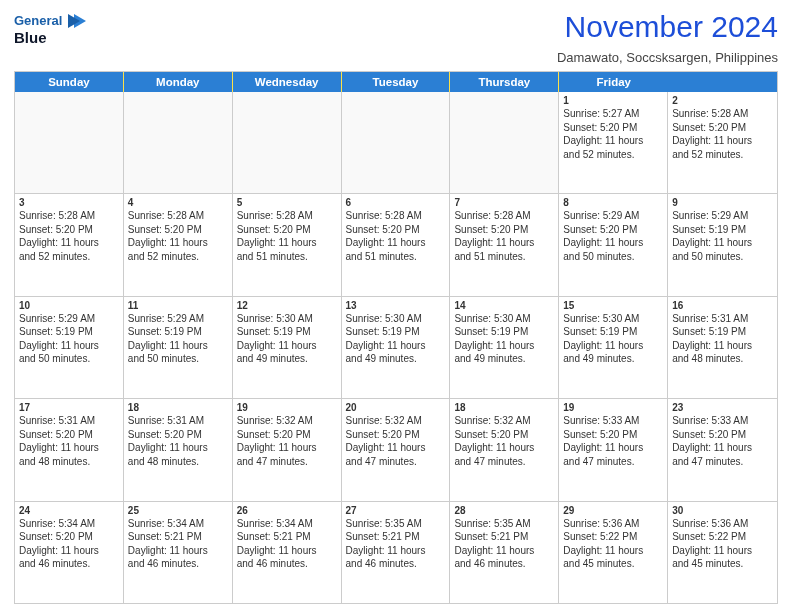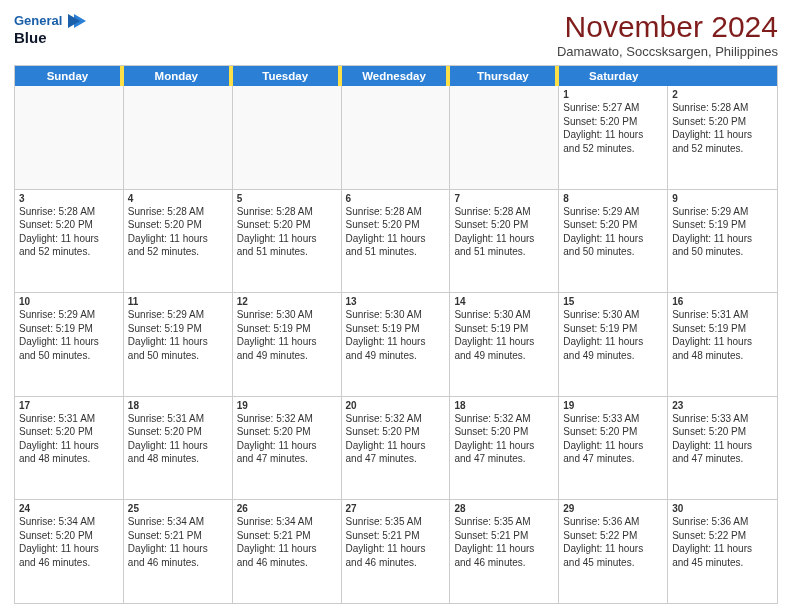--- a/index.html
+++ b/index.html
@@ -41,46 +41,46 @@
       width: 22px;
       height: 22px;
       margin-left: 2px;
     }
     .title-area {
       text-align: right;
     }
     .month-title {
       font-size: 30px;
       font-weight: normal;
-      color: #7f1d1d;
+      color: #1d4ed8;
       line-height: 1.1;
     }
     .location-title {
       font-size: 13px;
       color: #444;
-      margin-top: 1px;
+      margin-top: 7px;
     }
     .calendar {
       flex: 1;
       display: flex;
       flex-direction: column;
       border: 1px solid #ccc;
     }
     .cal-header {
       display: grid;
       grid-template-columns: repeat(7, 1fr);
       background: #2b7fd4;
     }
     .cal-header-cell {
       color: #fff;
       font-size: 11.5px;
       font-weight: bold;
       text-align: center;
       padding: 4px 2px;
-      border-right: 4px solid #fde047;
+      border-right: 1px solid #fde047;
     }
     .cal-header-cell:last-child { border-right: none; }
     .cal-body {
       flex: 1;
       display: flex;
       flex-direction: column;
     }
     .cal-row {
       display: grid;
       grid-template-columns: repeat(7, 1fr);
@@ -131,24 +131,24 @@
     <div class="title-area">
       <div class="month-title">November 2024</div>
       <div class="location-title">Damawato, Soccsksargen, Philippines</div>
     </div>
   </div>
 
   <div class="calendar">
     <div class="cal-header">
     <div class="cal-header-cell">Sunday</div>
         <div class="cal-header-cell">Monday</div>
+        <div class="cal-header-cell">Wednesday</div>
         <div class="cal-header-cell">Tuesday</div>
-        <div class="cal-header-cell">Wednesday</div>
         <div class="cal-header-cell">Thursday</div>
-        <div class="cal-header-cell">Saturday</div>
+        <div class="cal-header-cell">Friday</div>
       </div>
     <div class="cal-body">
     <div class="cal-row">
           <div class="cal-cell empty"></div>
           <div class="cal-cell empty"></div>
           <div class="cal-cell empty"></div>
           <div class="cal-cell empty"></div>
           <div class="cal-cell empty"></div>
           <div class="cal-cell">
             <span class="day-num">1</span>

